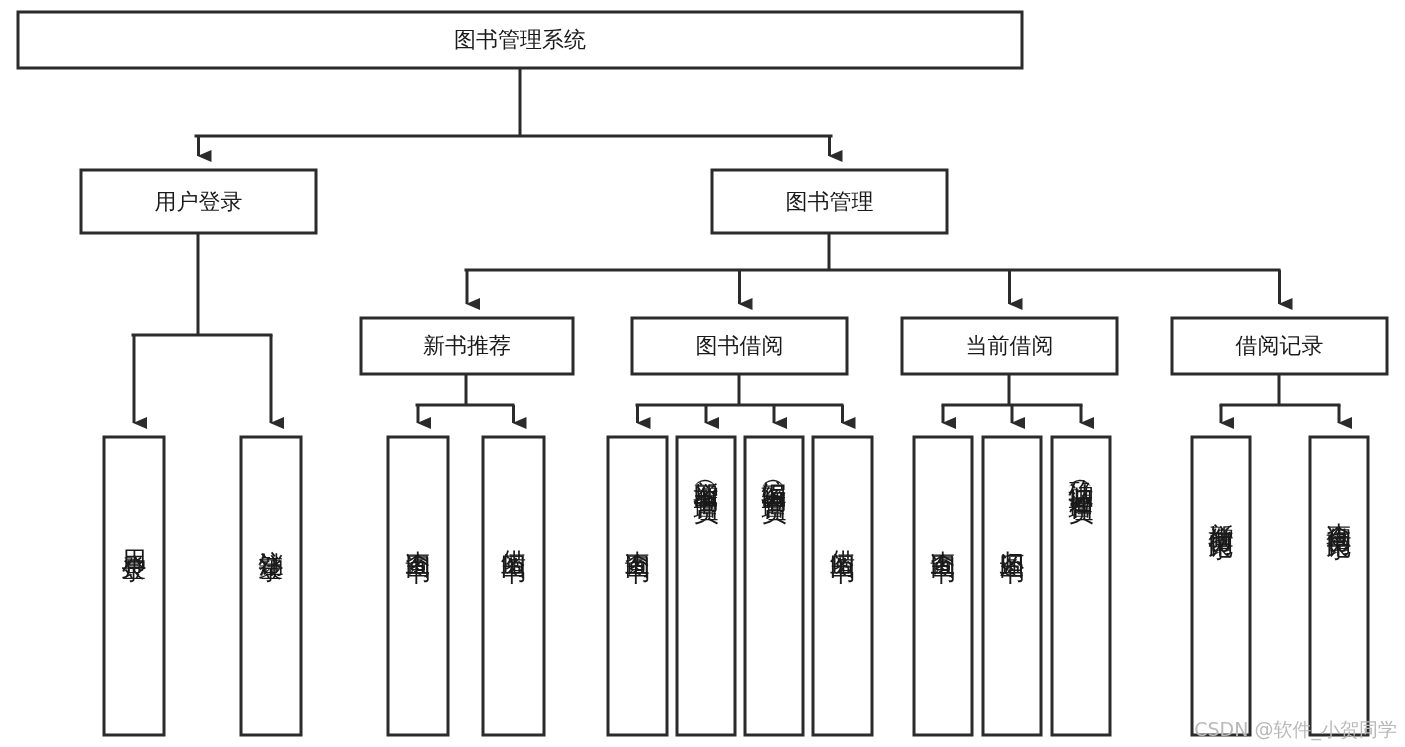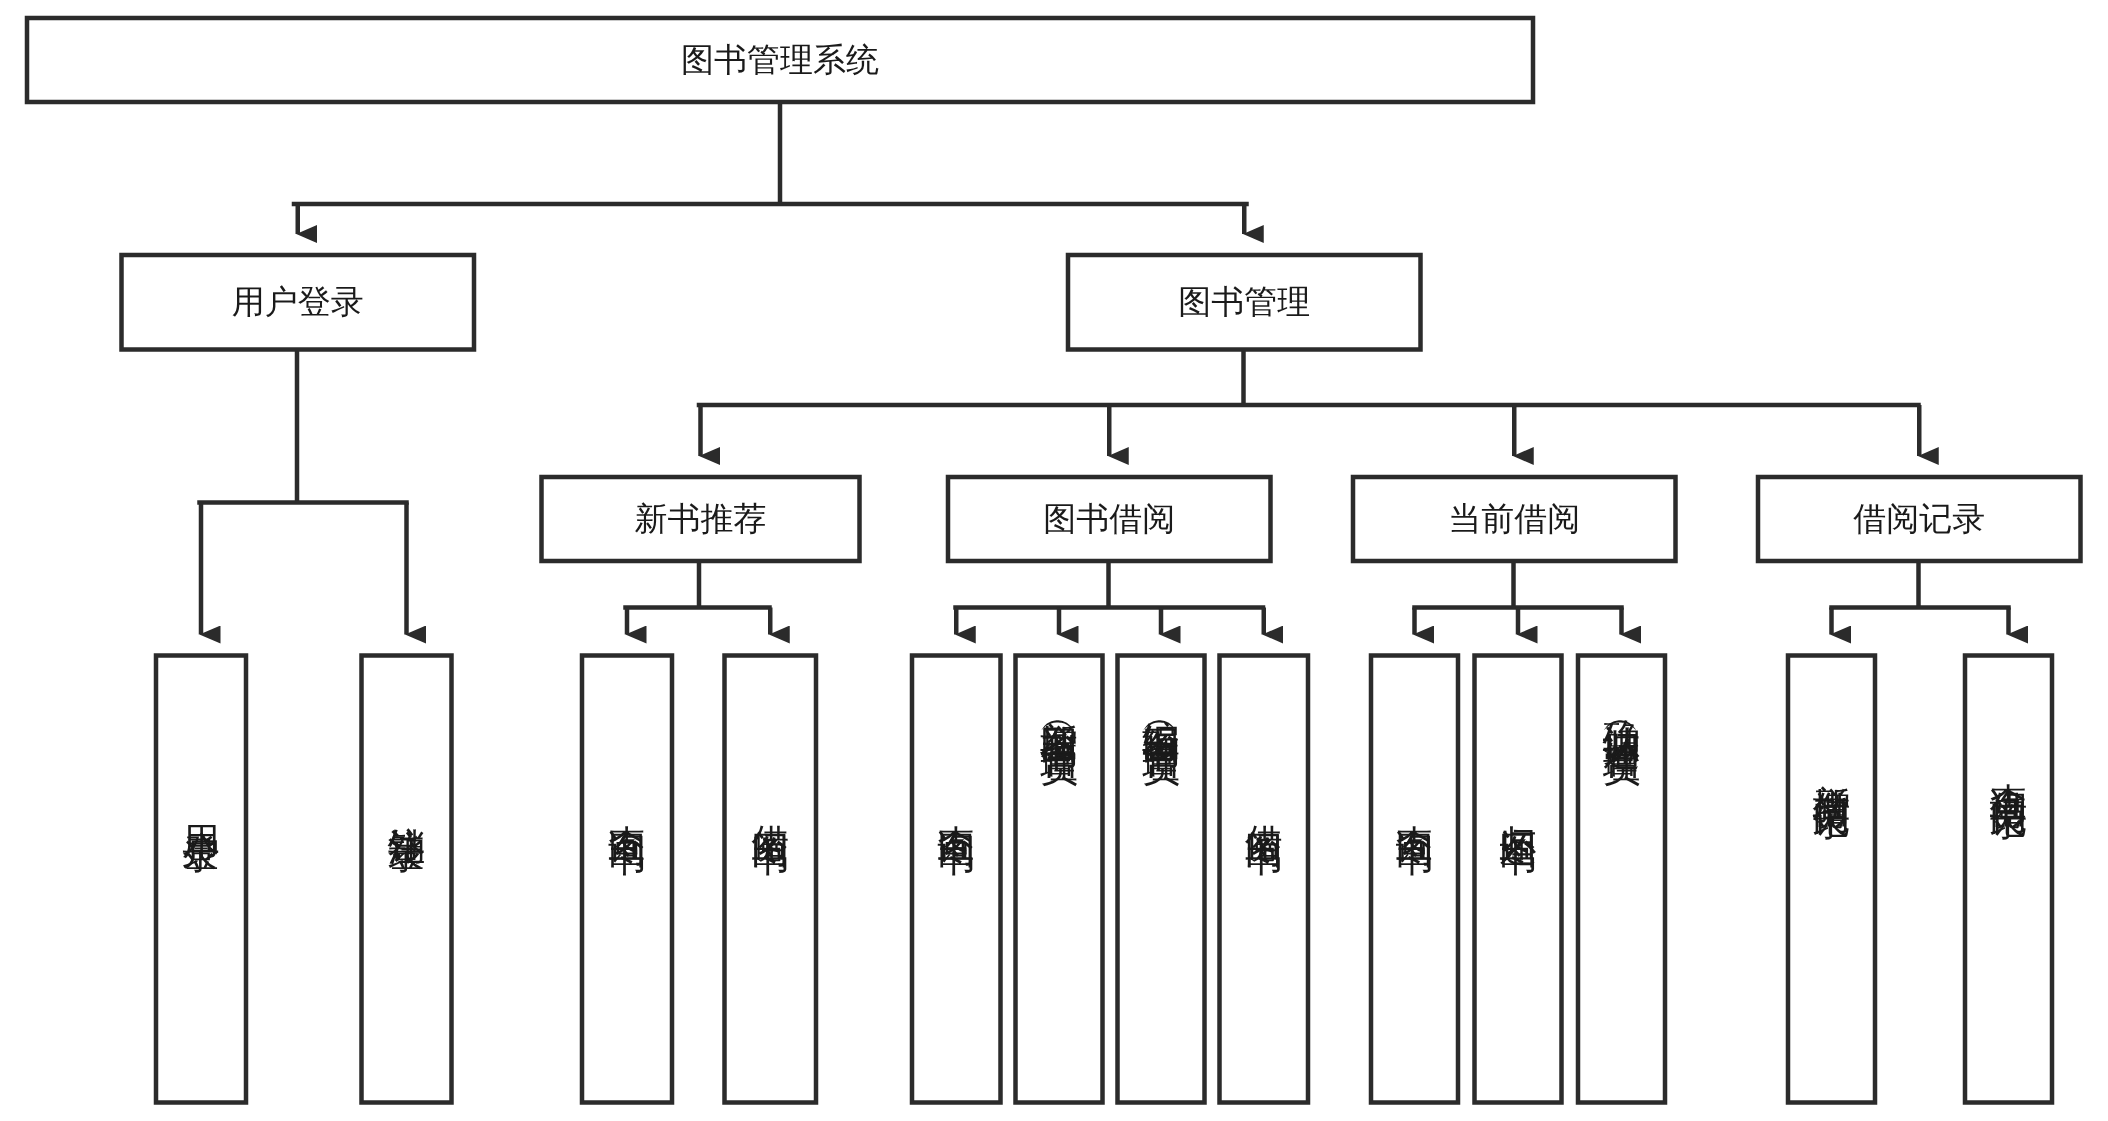--- a/index.html
+++ b/index.html
@@ -161,13 +161,14 @@
       <div class="leaf-label" style="left: 706px; top: 460px;">新增图书（管理员）</div>
       <div class="leaf-label" style="left: 774px; top: 460px;">编辑图书（管理员）</div>
       <div class="leaf-label" style="left: 842.5px; top: 530px;">借阅图书</div>
       <div class="leaf-label" style="left: 943px; top: 530px;">查询图书</div>
       <div class="leaf-label" style="left: 1012px; top: 530px;">归还图书</div>
       <div class="leaf-label" style="left: 1081px; top: 460px;">确认归还（管理员）</div>
       <div class="leaf-label" style="left: 1221px; top: 502px;">新增借阅记录</div>
       <div class="leaf-label" style="left: 1339px; top: 502px;">查询借阅记录</div>
     </div>
 
+  <div class="watermark">CSDN @软件_小贺同学</div>
 </div>
 
 </body></html>

